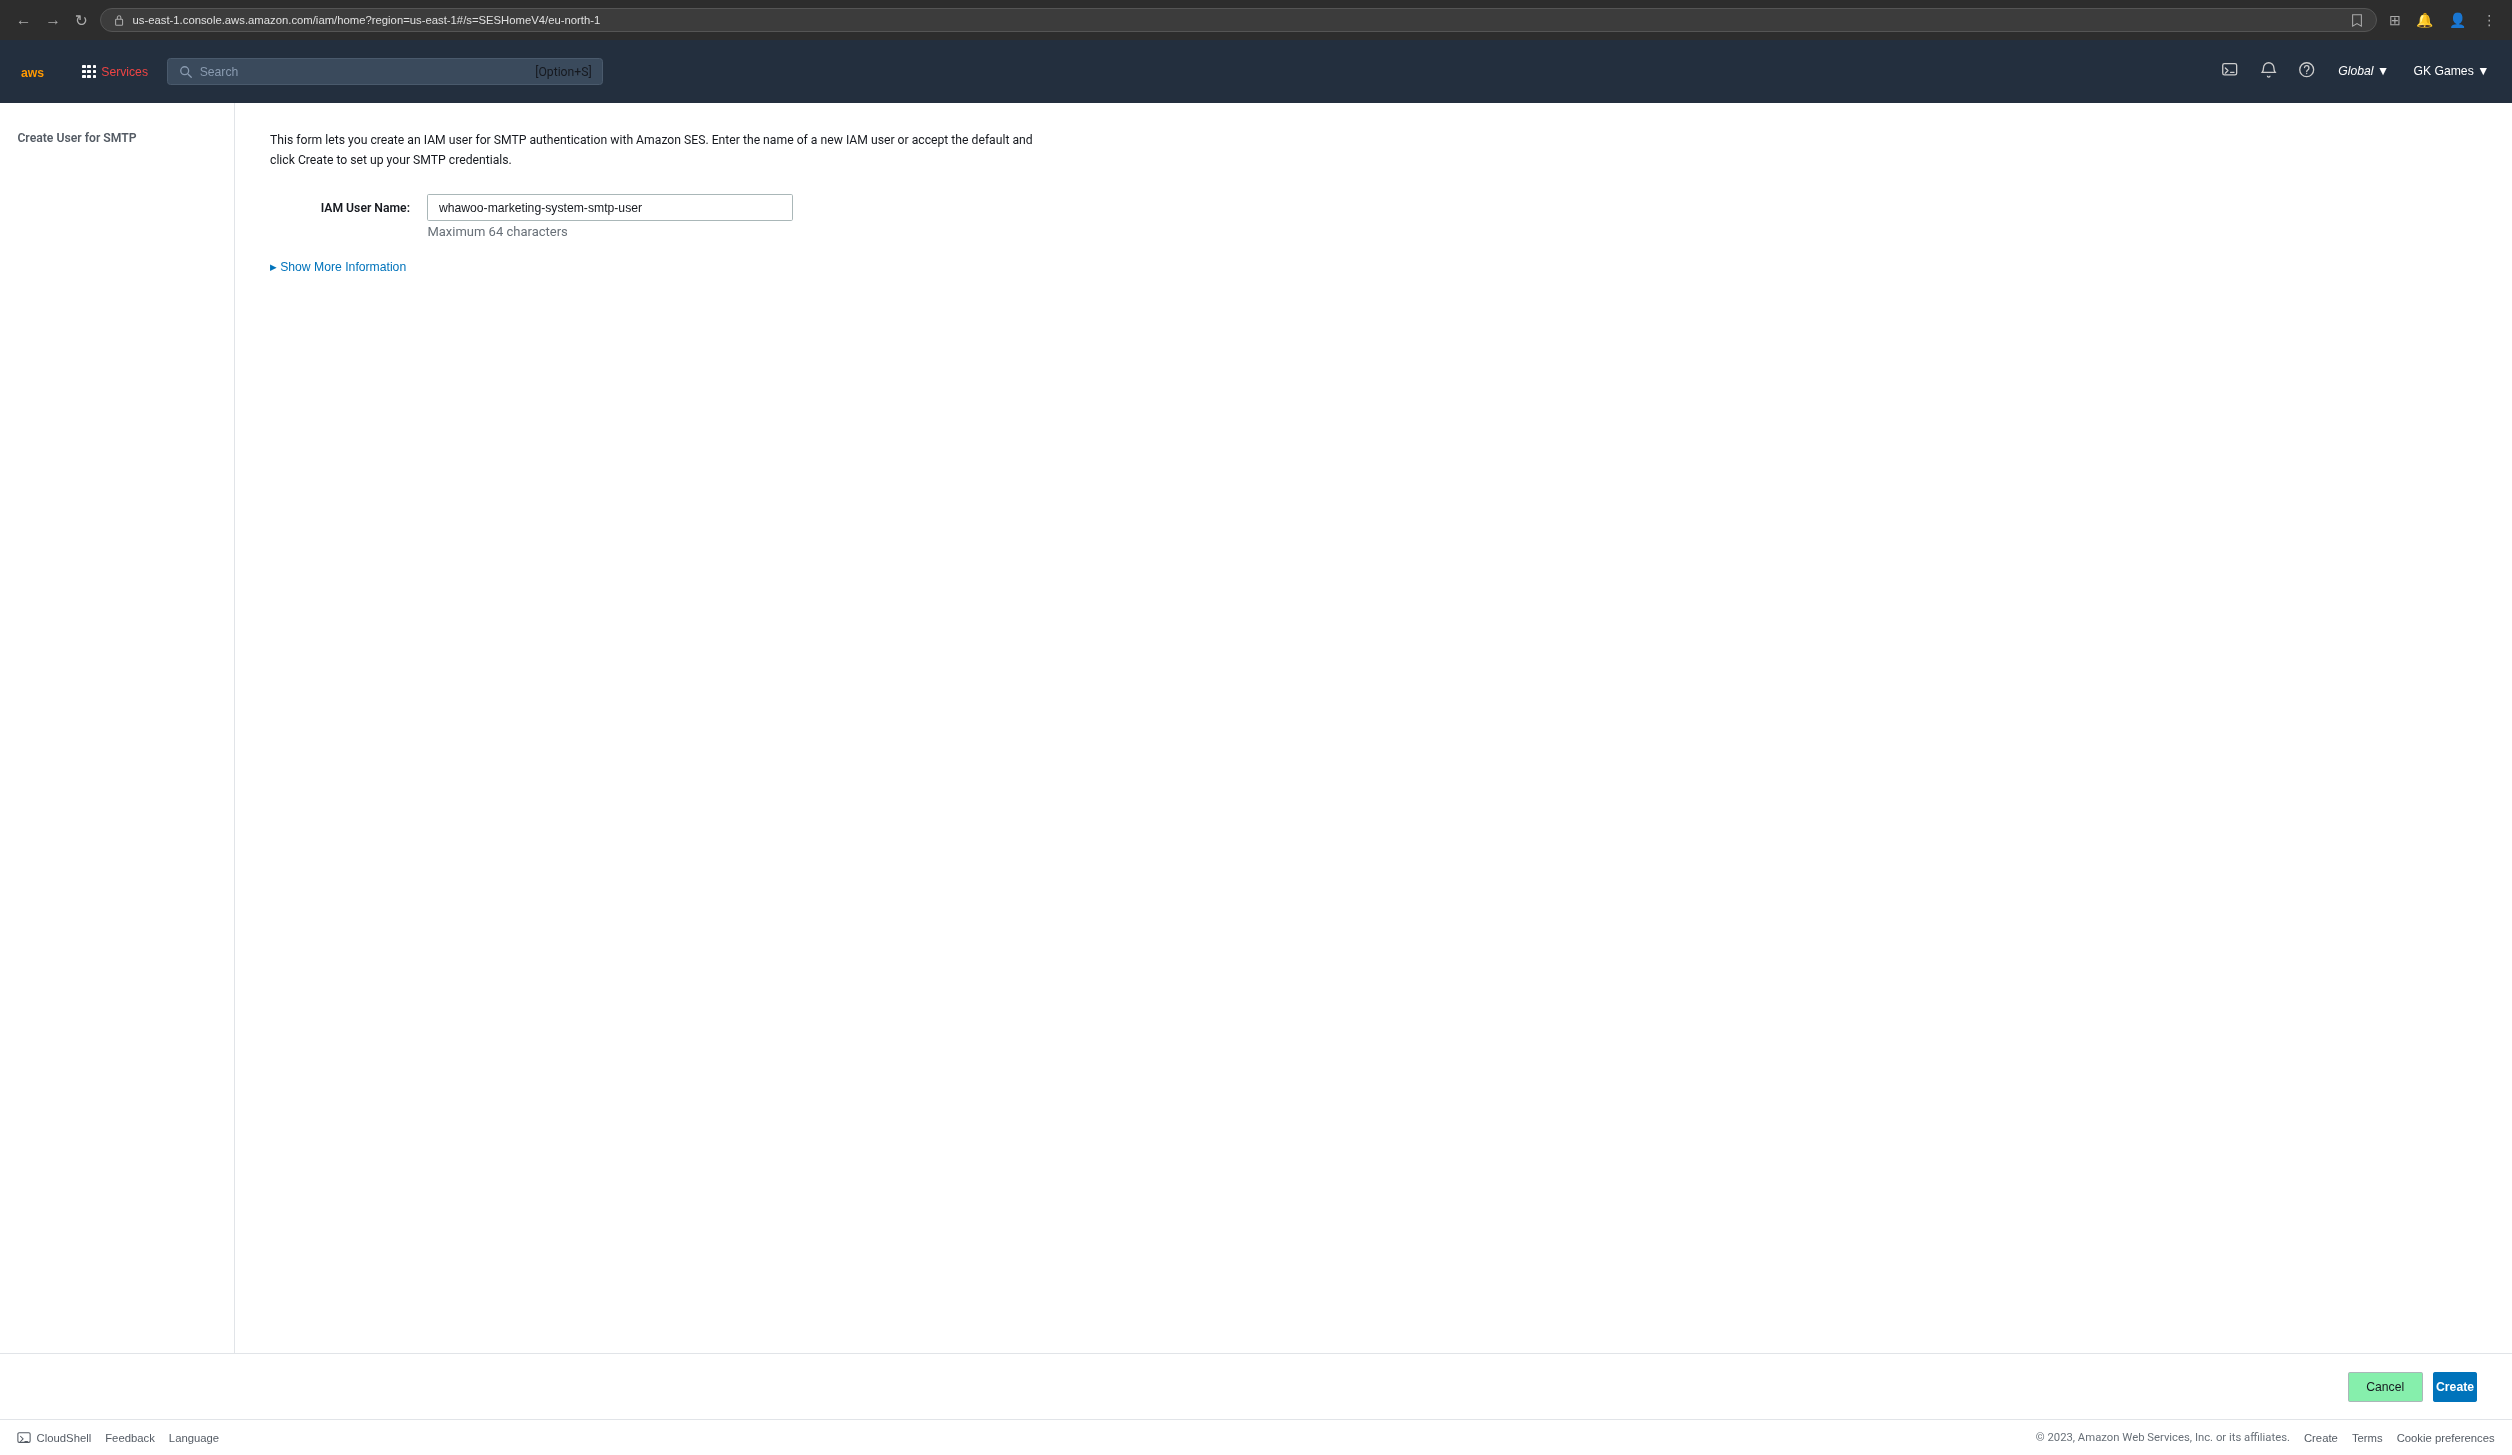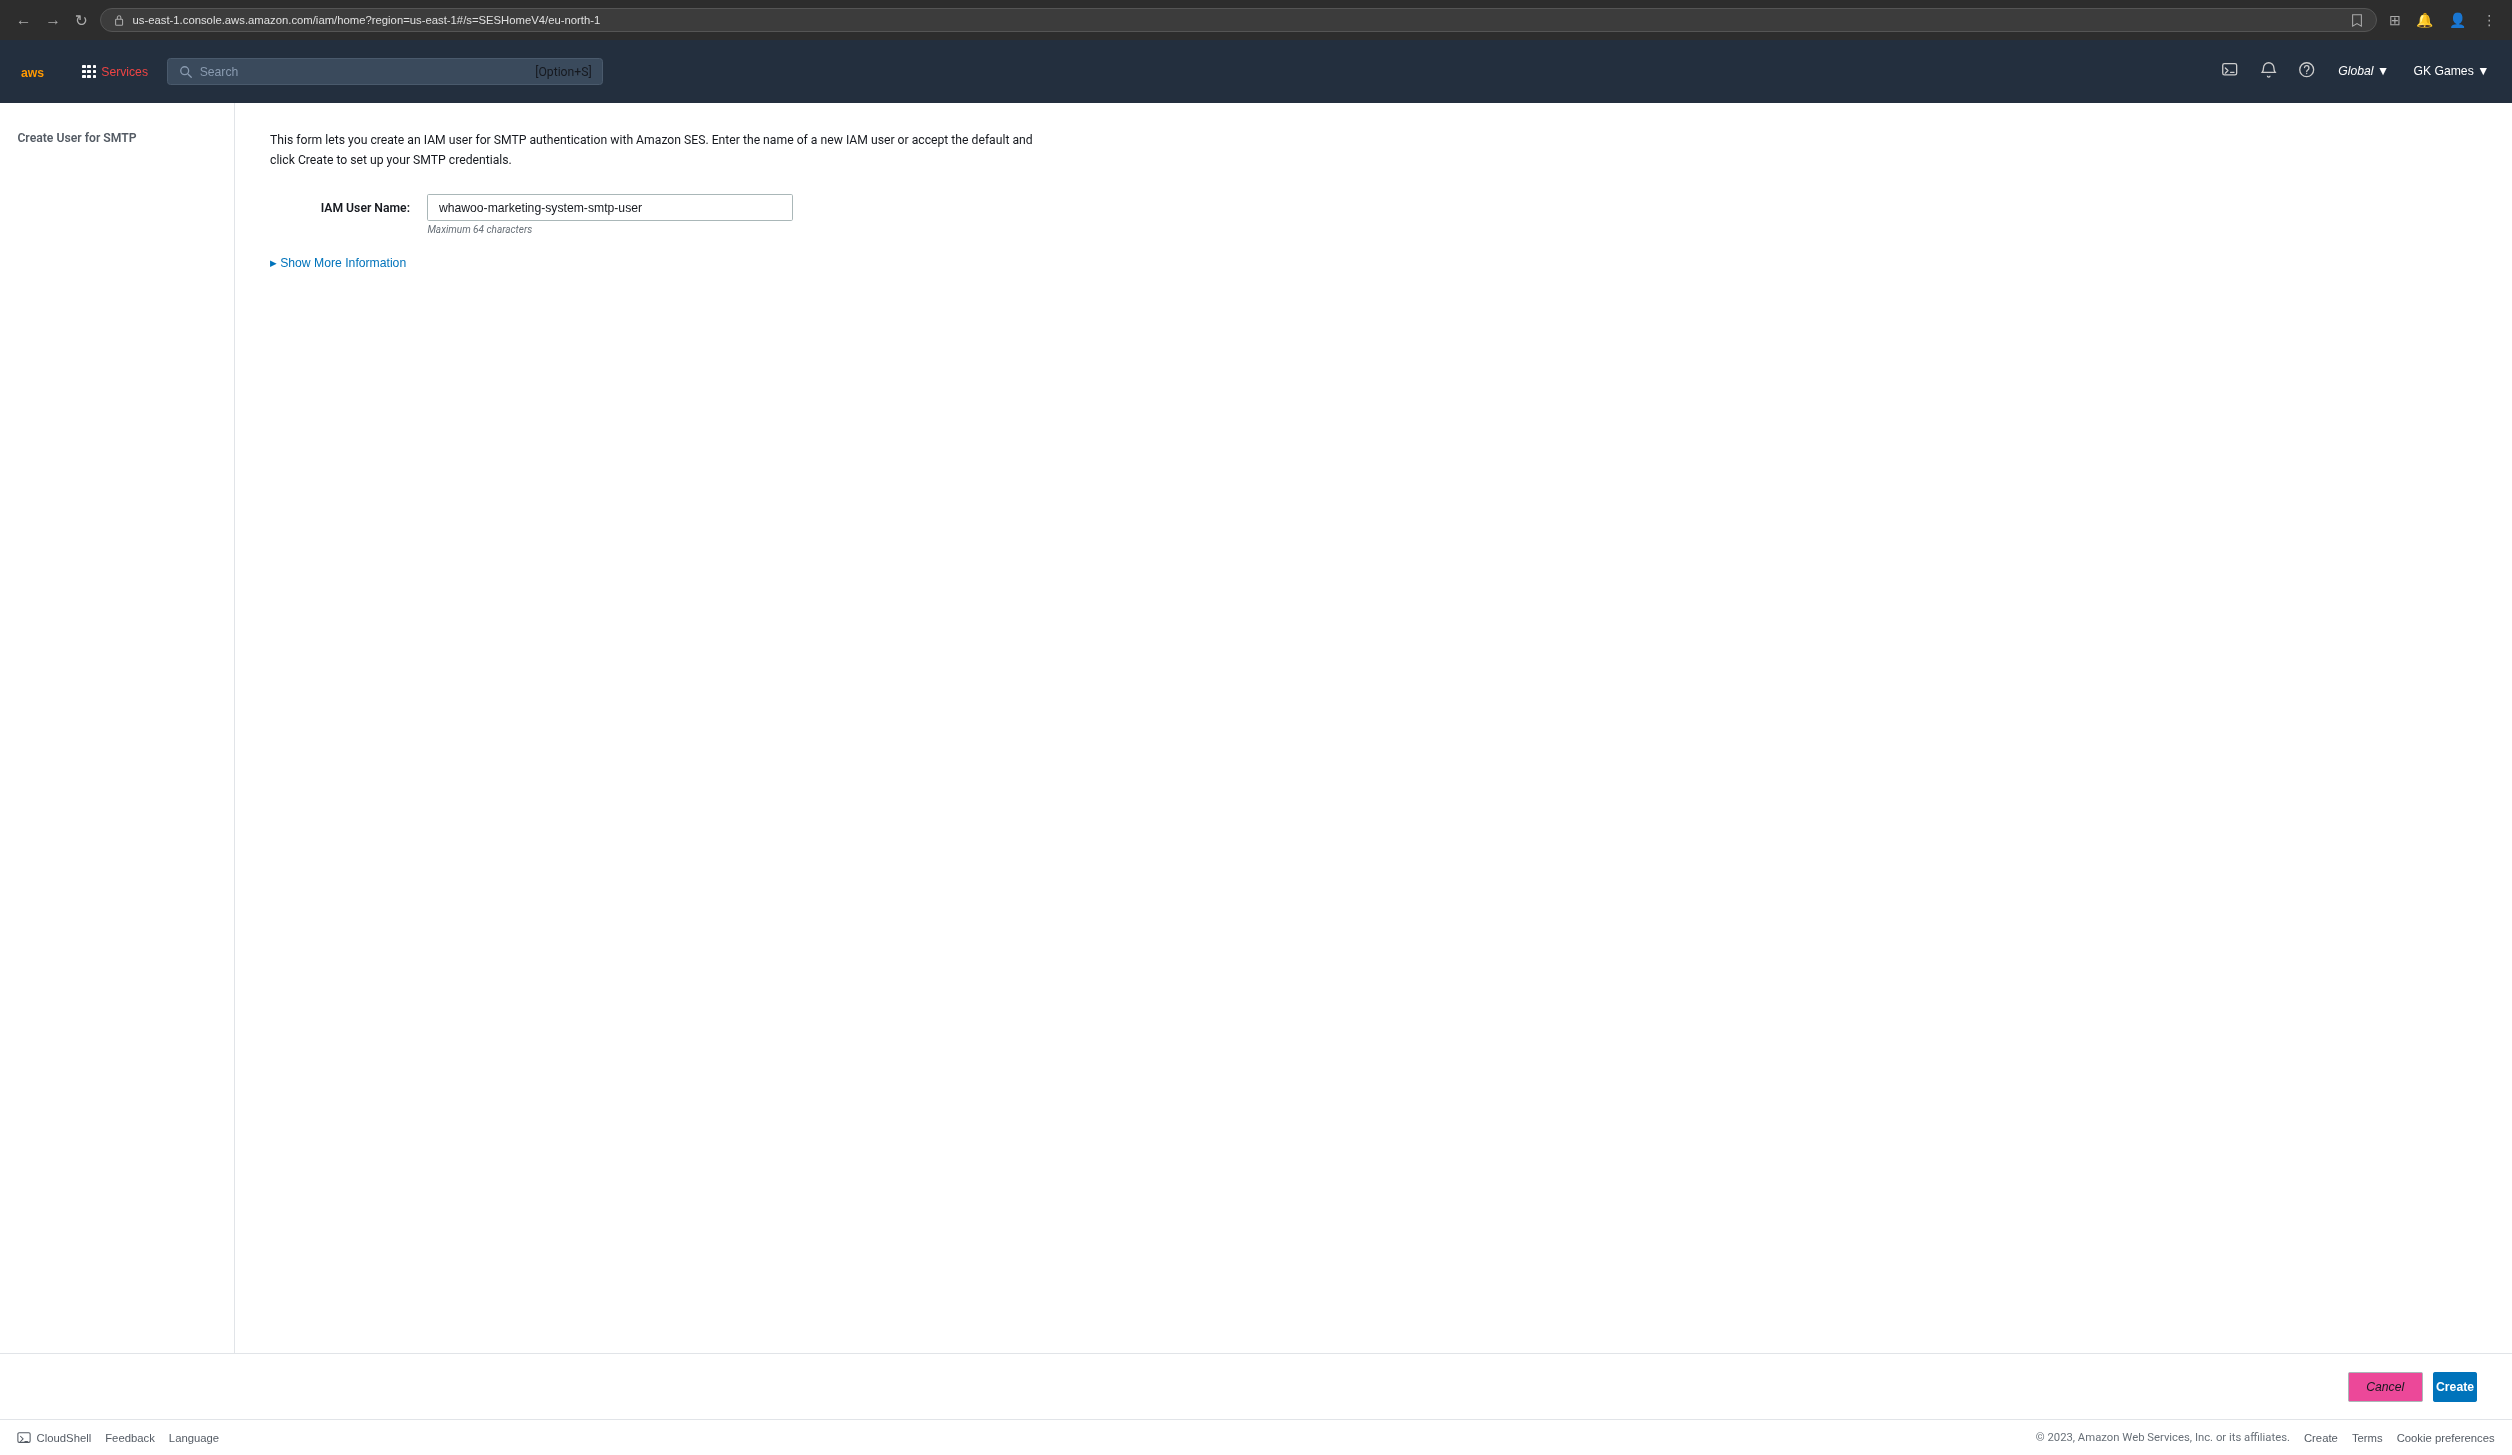--- a/index.html
+++ b/index.html
@@ -251,24 +251,23 @@
       border: 0.9px solid #aab7b8;
       border-radius: 1.7px;
       padding: 5.2px 10.5px;
       font-size: 12.2px;
       color: #16191f;
       outline: none;
       background: #fff;
     }
 
     .form-hint {
-      font-size: 10px;
+      font-size: 13px;
       color: #687078;
       margin-top: 3.5px;
-      font-style: italic;
     }
 
     .show-more-link {
       display: flex;
       align-items: center;
       gap: 3.5px;
       color: #0073bb;
       font-size: 12.2px;
       cursor: pointer;
       text-decoration: none;
@@ -286,28 +285,27 @@
     .action-bar {
       border-top: 0.9px solid #e1e4e8;
       padding: 17.4px 35px;
       display: flex;
       justify-content: flex-end;
       gap: 10.5px;
       background: #fff;
     }
 
     .btn-cancel {
-      background: #ec4899;
+      background: #86efac;
       border: 0.9px solid #aab7b8;
       border-radius: 1.7px;
       padding: 7px 17.4px;
       font-size: 12.2px;
       color: #16191f;
       cursor: pointer;
-      font-style: italic;
     }
 
     .btn-create {
       background: #0073bb;
       border: 0.9px solid #0073bb;
       border-radius: 1.7px;
       padding: 7px 2px;
       font-size: 12.2px;
       color: #fff;
       cursor: pointer;

